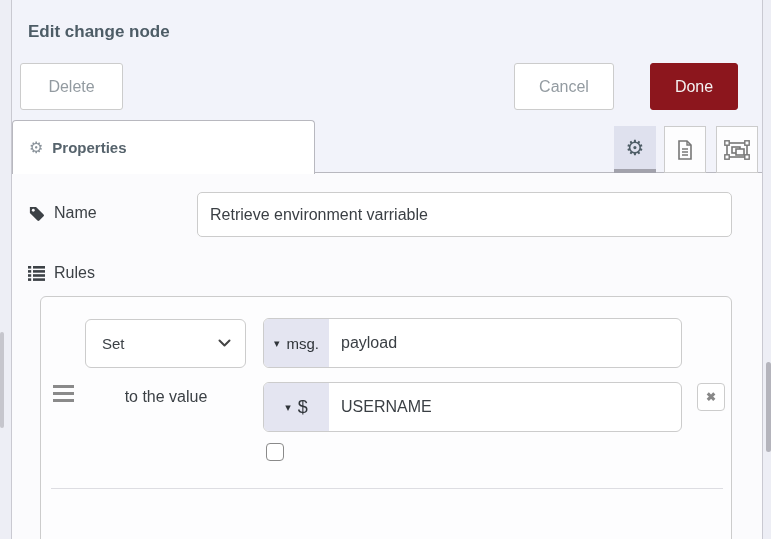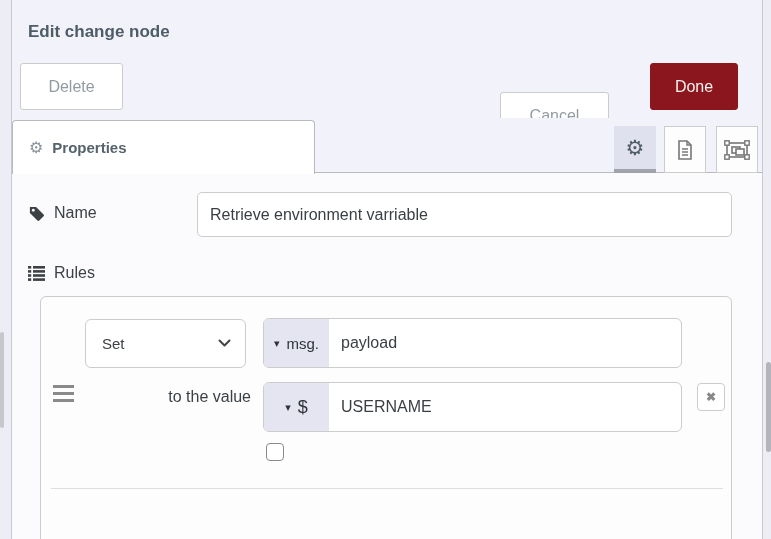--- a/index.html
+++ b/index.html
@@ -27,21 +27,21 @@
   .header { position:absolute; left:0; top:0; width:750px; height:64px;
     background:#f2f3fa; border-bottom:1px solid #0c4a6e; display:flex; align-items:center; }
   .header .title { font-size:17px; font-weight:bold; color:#4d5c66; padding-left:16px; }
 
   .btnbar { position:absolute; left:0; top:48px; width:750px; height:70px; background:#f2f3fa; }
   .btn { position:absolute; top:15px; height:47px; font-size:16px;
     display:flex; align-items:center; justify-content:center; cursor:pointer;
     border-radius:3px; font-family:inherit; }
   .btn-plain { background:#ffffff; border:1px solid #cccccc; color:#939ba1; }
   .btn-delete { left:8px;  width:103px; }
-  .btn-cancel { left:488px; width:109px;margin-top:29px; }
+  .btn-cancel { left:502px; width:100px; }
   .btn-done { left:638px; width:88px; background:var(--accent,#8c161d); border:1px solid var(--accent,#8c161d); color:#f4f2f2; }
 
   
   .tabbar { position:absolute; left:0; top:118px; width:750px; height:55px;
     background:#f2f3fa; border-bottom:1px solid #b8b8bf; }
   .tab { position:absolute; left:0; top:2px; width:303px; height:54px; background:#ffffff;
     border:1px solid #b8b8bf; border-bottom:none; border-radius:4px 4px 0 0;
     display:flex; align-items:center; padding-left:16px; z-index:2; }
   .tab .tab-gear { font-size:16px; color:#8a939b; margin-right:9px; }
   .tab .tab-label { font-size:15px; font-weight:bold; color:#56636c; }
@@ -83,21 +83,21 @@
     font-size:15px; color:#2f3439; cursor:pointer; flex:none; }
   .typed .type-caret { font-size:11px; color:#2f3439; }
   .typed .type-dollar { font-size:18px; }
   .typed input { flex:1; border:none; outline:none; background:transparent;
     font-size:16px; color:#3a3f44; font-family:inherit; padding:0 0 0 12px; }
 
   .drag-handle { position:absolute; left:12px; top:88px; width:21px; height:17px;
     display:flex; flex-direction:column; justify-content:space-between; cursor:grab; }
   .drag-handle span { display:block; height:3px; background:#8a8a8a; }
 
-  .to-label { position:absolute; left:40px; top:90px; width:170px; text-align:right;
+  .to-label { position:absolute; left:40px; top:90px; width:170px; text-align:center;
     font-size:16px; color:#3c4146; line-height:20px; }
 
   .x-btn { position:absolute; left:656px; top:86px; width:28px; height:28px;
     background:#ffffff; border:1px solid #cccccc; border-radius:4px;
     display:flex; align-items:center; justify-content:center;
     font-size:12px; font-weight:bold; color:#888888; cursor:pointer; }
 
   .deepcopy { position:absolute; left:225px; top:146px; display:flex; align-items:center; gap:14px; }
   .deepcopy input { appearance:none; -webkit-appearance:none; width:18px; height:18px;
     border:1.5px solid #8a8a8a; border-radius:4px; background:#ffffff; cursor:pointer; margin:0; }

